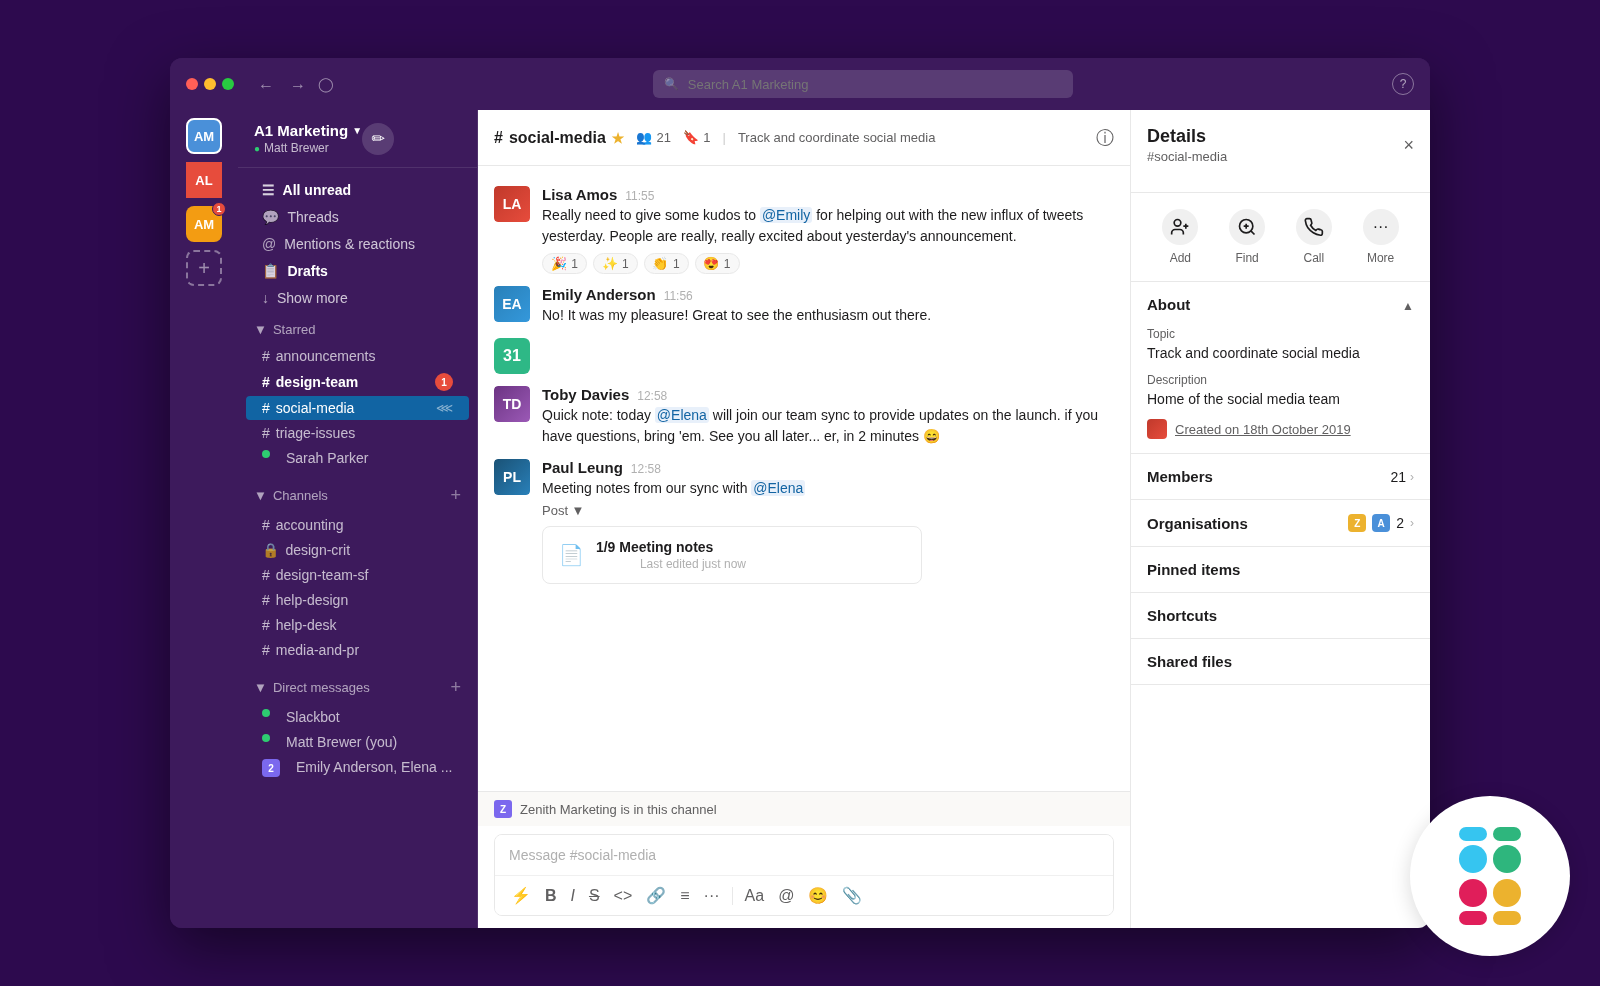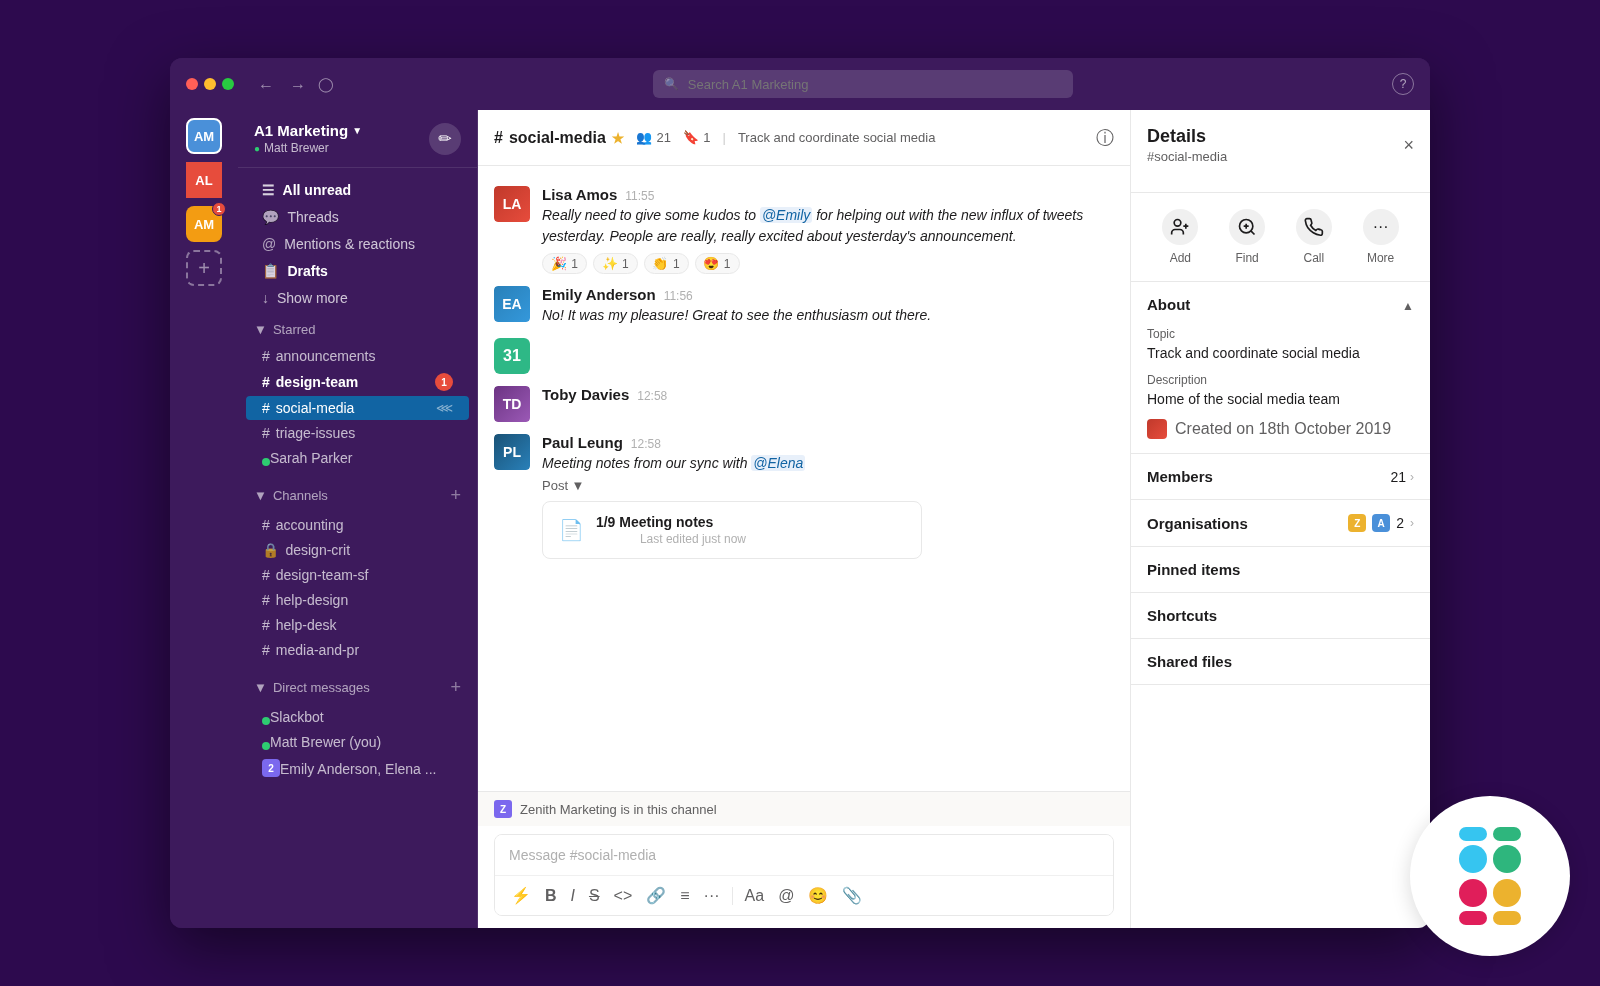--- a/index.html
+++ b/index.html
@@ -198,21 +198,20 @@
       background: #3d1a5c;
       display: flex;
       flex-direction: column;
       flex-shrink: 0;
       border-right: 1px solid rgba(255,255,255,0.1);
     }
     .sidebar-header {
       padding: 12px 16px;
       display: flex;
       align-items: center;
-      justify-content: space-between;
       border-bottom: 1px solid rgba(255,255,255,0.1);
     }
     .workspace-name {
       color: white;
       font-weight: 700;
       font-size: 15px;
       display: flex;
       align-items: center;
       gap: 4px;
       cursor: pointer;
@@ -298,22 +297,22 @@
       height: 18px;
       border-radius: 9px;
       display: flex;
       align-items: center;
       justify-content: center;
       padding: 0 4px;
     }
     .channel-bookmark { margin-left: auto; color: rgba(255,255,255,0.5); font-size: 12px; }
     .dm-item {
       display: flex;
-      align-items: flex-end;
-      gap: 0;
+      align-items: flex-start;
+      gap: 16px;
       padding: 4px 16px;
       color: rgba(255,255,255,0.7);
       font-size: 14px;
       cursor: pointer;
       margin: 1px 8px;
       border-radius: 4px;
     }
     .dm-dot { width: 8px; height: 8px; border-radius: 50%; background: #2ecc71; flex-shrink: 0; }
     .dm-num { width: 18px; height: 18px; border-radius: 4px; background: #7b68ee; display: flex; align-items: center; justify-content: center; color: white; font-size: 10px; font-weight: 700; flex-shrink: 0; }
 
@@ -427,21 +426,20 @@
       text-transform: uppercase;
     }
     .msg-time {
       font-size: 12px;
       color: #b0b0b0;
     }
     .msg-text {
       font-size: 14px;
       color: #1d1c1d;
       line-height: 1.5;
-      font-style: italic;
     }
     .mention { color: #1264a3; background: #e8f0fa; border-radius: 3px; padding: 0 2px; }
     .reactions {
       display: flex;
       gap: 6px;
       margin-top: 6px;
     }
     .reaction {
       display: flex;
       align-items: center;
@@ -635,22 +633,23 @@
       padding: 0 16px 14px;
     }
     .detail-field { margin-bottom: 12px; }
     .detail-label { font-size: 12px; color: #616061; margin-bottom: 4px; }
     .detail-value { font-size: 14px; color: #1d1c1d; }
 
     .created-by {
       display: flex;
       align-items: center;
       gap: 8px;
-      font-size: 16px;
+      font-size: 13px;
       color: #616061;
+      text-decoration: underline;
     }
     .creator-avatar {
       width: 20px;
       height: 20px;
       border-radius: 4px;
       background: linear-gradient(135deg, #c0392b, #e74c3c);
     }
 
     .members-row {
       display: flex;
@@ -953,20 +952,23 @@
 
           <div class="message">
             <div class="avatar">
               <div class="avatar-img avatar-toby">TD</div>
             </div>
             <div class="msg-content">
               <div class="msg-header">
                 <span class="msg-sender">Toby Davies</span>
                 <span class="msg-time">12:58</span>
               </div>
+              <div class="msg-text">
+                Quick note: today <span class="mention">@Elena</span> will join our team sync to provide updates on the launch. if you have questions, bring 'em. See you all later... er, in 2 minutes 😄
+              </div>
             </div>
           </div>
 
           <div class="message">
             <div class="avatar">
               <div class="avatar-img avatar-paul">PL</div>
             </div>
             <div class="msg-content">
               <div class="msg-header">
                 <span class="msg-sender">Paul Leung</span>

